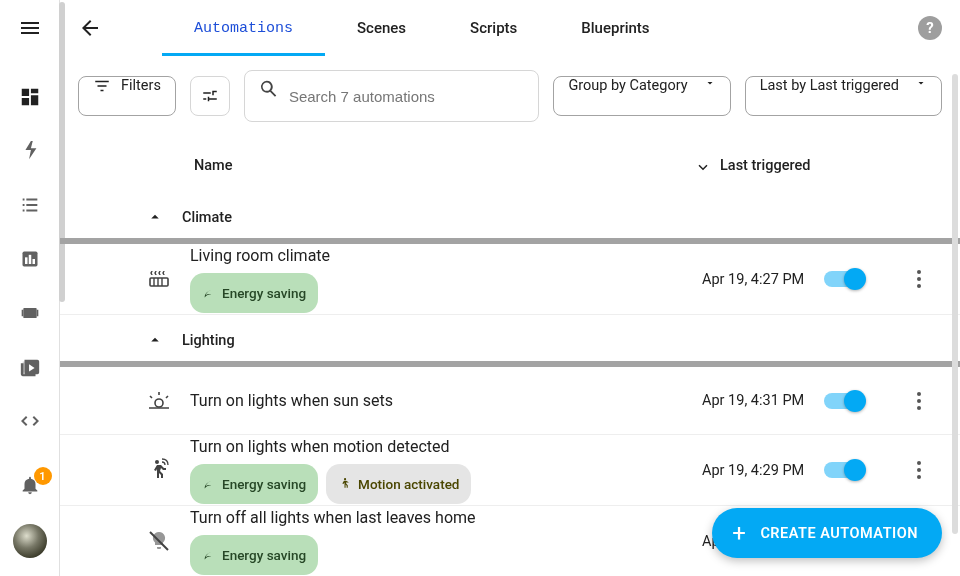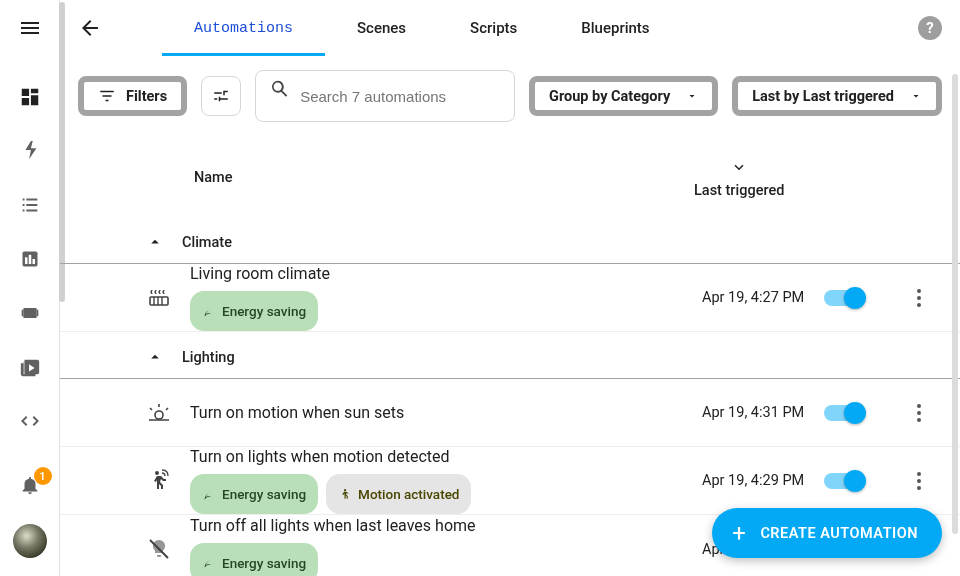--- a/index.html
+++ b/index.html
@@ -22,33 +22,33 @@
   .topbar { height: 56px; display: flex; align-items: center; padding: 0 18px; }
   .back { width:24px; height:24px; color:#212121; cursor:pointer; margin-right: 60px; }
   .tabs { display: flex; gap: 0; height:56px; }
   .tab { padding: 0 32px; display:flex; align-items:center; font-size: 15px; font-weight:500; color:#212121; cursor:pointer; position:relative; }
   .tab.active { color: #1d4ed8; font-family: Liberation Mono, monospace; }
   .tab.active::after { content:""; position:absolute; left:0; right:0; bottom:0; height:3px; background:#03a9f4; }
   .top-spacer { flex:1; }
   .help { width:24px; height:24px; background:#9e9e9e; color:#fff; border-radius:50%; display:flex; align-items:center; justify-content:center; font-weight:700; font-size:15px; cursor:pointer; }
   
   .toolrow { display:flex; align-items:center; gap:14px; padding: 14px 18px; }
-  .pill { border:6px solid #a3a3a3; border-radius: 8px; height:40px; display:flex; align-items:center; padding:0 14px; gap:10px; font-size:14.5px; color:#212121; cursor:pointer; background:#fff;font-weight:bold; }
+  .pill { border:1px solid #a3a3a3; border-radius: 8px; height:40px; display:flex; padding:0 14px; gap:10px; font-size:14.5px; color:#212121; cursor:pointer; background:#fff; }
   .icon-btn { border:1px solid #d6d6d6; border-radius:8px; width:40px; height:40px; display:flex; align-items:center; justify-content:center; cursor:pointer; }
   .search { flex: 1; position:relative; }
   .search input { width:100%; height:52px; border:1px solid #d6d6d6; border-radius:8px; padding:0 14px 0 44px; font-size:15px; color:#212121; outline:none; }
   .search input::placeholder { color:#767676; }
   .search .s-icon { position:absolute; left:14px; top:8px; width:22px; height:22px; color:#444; }
   .drop-ic { margin-left:6px; }
   
   .colhdr { display:flex; align-items:center; padding: 20px 40px 18px 134px; font-size:14.5px; font-weight:500; color:#212121; }
   .colhdr .ch-name { flex: 0 0 500px; }
-  .colhdr .ch-last { display:flex; align-items:center; gap:8px;flex-direction:column; }
-  
-  .group { display:flex; align-items:center; gap:18px; padding: 16px 16px 12px 86px; font-size:14.5px; font-weight:500; border-bottom:1px solid #a3a3a3; }
+  .colhdr .ch-last { display:flex; align-items:center; gap:8px; }
+  
+  .group { display:flex; align-items:center; gap:18px; padding: 16px 16px 12px 86px; font-size:14.5px; font-weight:500; border-bottom:6px solid #a3a3a3; }
   .chev { width:18px; height:18px; }
   
   .row { display:flex; align-items:center; padding: 14px 30px 14px 86px; border-bottom:1px solid #eee; gap: 18px; min-height:68px; }
   .row-icon { width:26px; flex-shrink:0; color:#424242; display:flex; justify-content:center; }
   .row-body { flex: 0 0 494px; display:flex; flex-direction:column; gap:8px; }
   .row-title { font-size:16px; color:#212121; }
   .row-time { font-size:14.5px; color:#212121; flex: 1; text-align:left; }
   .toggle { width:40px; height:16px; background:#81d4fa; border-radius:10px; position:relative; cursor:pointer; margin-right:26px; }
   .toggle .knob { width:22px; height:22px; background:#03a9f4; border-radius:50%; position:absolute; right:-2px; top:-3px; box-shadow:0 1px 3px rgba(0,0,0,.3); }
   .menu-dots { width:22px; height:22px; cursor:pointer; display:flex; flex-direction:column; align-items:center; justify-content:center; gap:3px; }
@@ -239,21 +239,21 @@
     </div>
 
     <div class="row">
       <div class="row-icon">
         <svg viewBox="0 0 24 24" width="24" height="24">
             <circle cx="12" cy="14" r="4" fill="none" stroke="#424242" stroke-width="1.6"></circle>
             <path stroke="#424242" stroke-width="1.6" d="M2 19h20M12 6V3M5 9L3 7M19 9l2-2"></path>
           </svg>
       </div>
       <div class="row-body">
-        <div class="row-title">Turn on motion when sun sets</div>
+        <div class="row-title">Turn on lights when sun sets</div>
       </div>
       <div class="row-time">Apr 19, 4:31 PM</div>
       <div class="toggle">
           <div class="knob"></div>
         </div>
       <div class="menu-dots">
           <span></span>
           <span></span>
           <span></span>
         </div>

